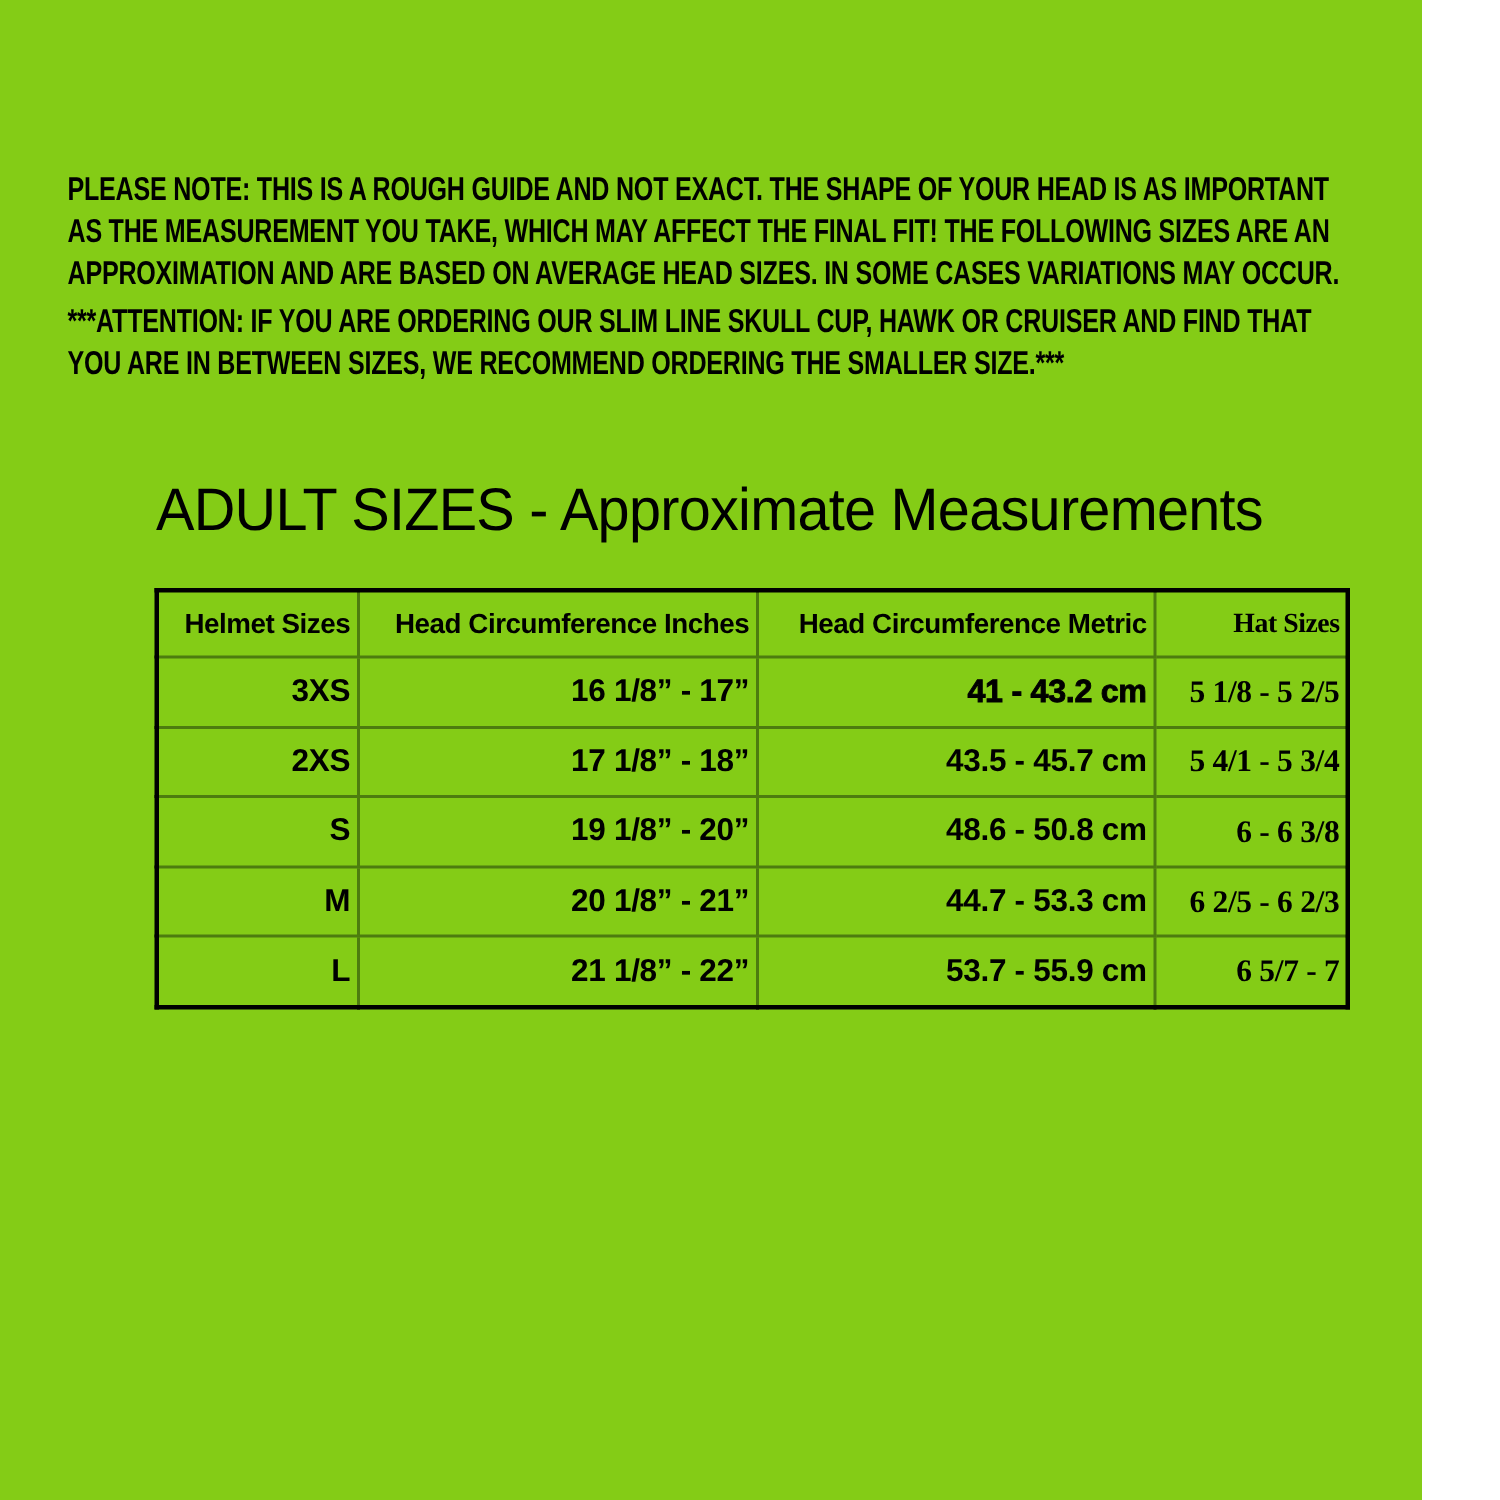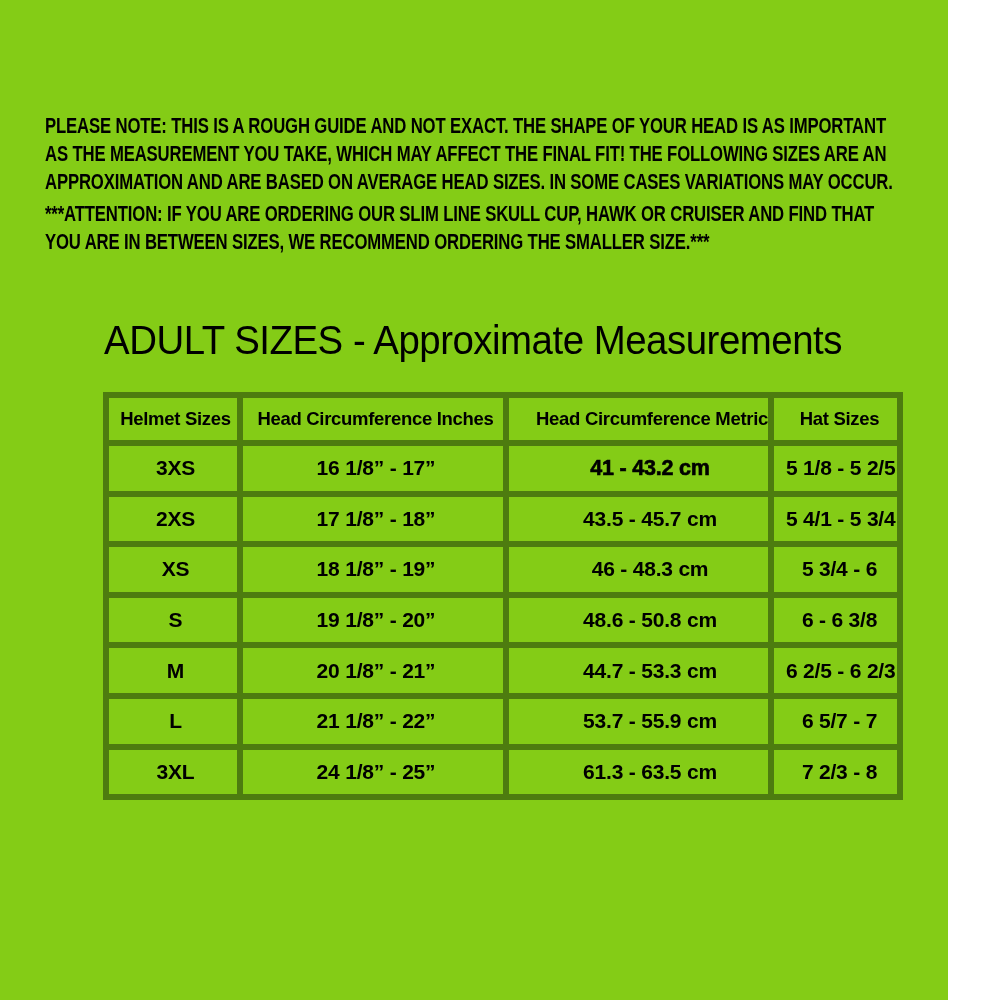--- a/index.html
+++ b/index.html
@@ -50,43 +50,43 @@
     width: 794px;
     border-collapse: collapse;
     table-layout: fixed;
     border: 3px solid #000;
   }
   col.c0 { width: 134px; }
   col.c1 { width: 266px; }
   col.c2 { width: 265px; }
   col.c3 { width: 129px; }
   .size-table th, .size-table td {
-    border: 6px solid #4d7c0f;
-    text-align: center;
+    border: 2px solid #4d7c0f;
+    text-align: right;
     vertical-align: middle;
     padding: 0 4px 0 9px;
     overflow: hidden;
   }
   .size-table th {
     height: 42px;
     font-size: 18.5px;
     font-weight: bold;
     letter-spacing: -0.3px;
     white-space: nowrap;
   }
   .size-table td {
     height: 44.6px;
     font-size: 21px;
     font-weight: bold;
     letter-spacing: -0.2px;
     white-space: nowrap;
   }
   .size-table td.c1 { padding-left: 10px; }
   .size-table td.c2, .size-table th.h2 { padding-left: 27px; }
-  .size-table td.c3, .size-table th.h3 { padding-left: 12px; }
+  .size-table td.c3, .size-table th.h3 { padding-left: 12px; font-family: Liberation Serif, serif; }
   .size-table td.emph {
     font-size: 21.5px;
     -webkit-text-stroke: 0.6px #000;
   }
 </style>
 </head>
 <body>
 
 <div class="page">
 
@@ -121,45 +121,33 @@
           <td class="c2 emph">41 - 43.2 cm</td>
           <td class="c3">5 1/8 - 5 2/5</td>
         </tr>
         <tr>
           <td class="c0">2XS</td>
           <td class="c1">17 1/8” - 18”</td>
           <td class="c2">43.5 - 45.7 cm</td>
           <td class="c3">5 4/1 - 5 3/4</td>
         </tr>
         <tr>
-          <td class="c0">XS</td>
-          <td class="c1">18 1/8” - 19”</td>
-          <td class="c2">46 - 48.3 cm</td>
-          <td class="c3">5 3/4 - 6</td>
-        </tr>
-        <tr>
           <td class="c0">S</td>
           <td class="c1">19 1/8” - 20”</td>
           <td class="c2">48.6 - 50.8 cm</td>
           <td class="c3">6 - 6 3/8</td>
         </tr>
         <tr>
           <td class="c0">M</td>
           <td class="c1">20 1/8” - 21”</td>
           <td class="c2">44.7 - 53.3 cm</td>
           <td class="c3">6 2/5 - 6 2/3</td>
         </tr>
         <tr>
           <td class="c0">L</td>
           <td class="c1">21 1/8” - 22”</td>
           <td class="c2">53.7 - 55.9 cm</td>
           <td class="c3">6 5/7 - 7</td>
         </tr>
-        <tr>
-          <td class="c0">3XL</td>
-          <td class="c1">24 1/8” - 25”</td>
-          <td class="c2">61.3 - 63.5 cm</td>
-          <td class="c3">7 2/3 - 8</td>
-        </tr>
       </tbody>
   </table>
 
 </div>
 
 </body></html>

